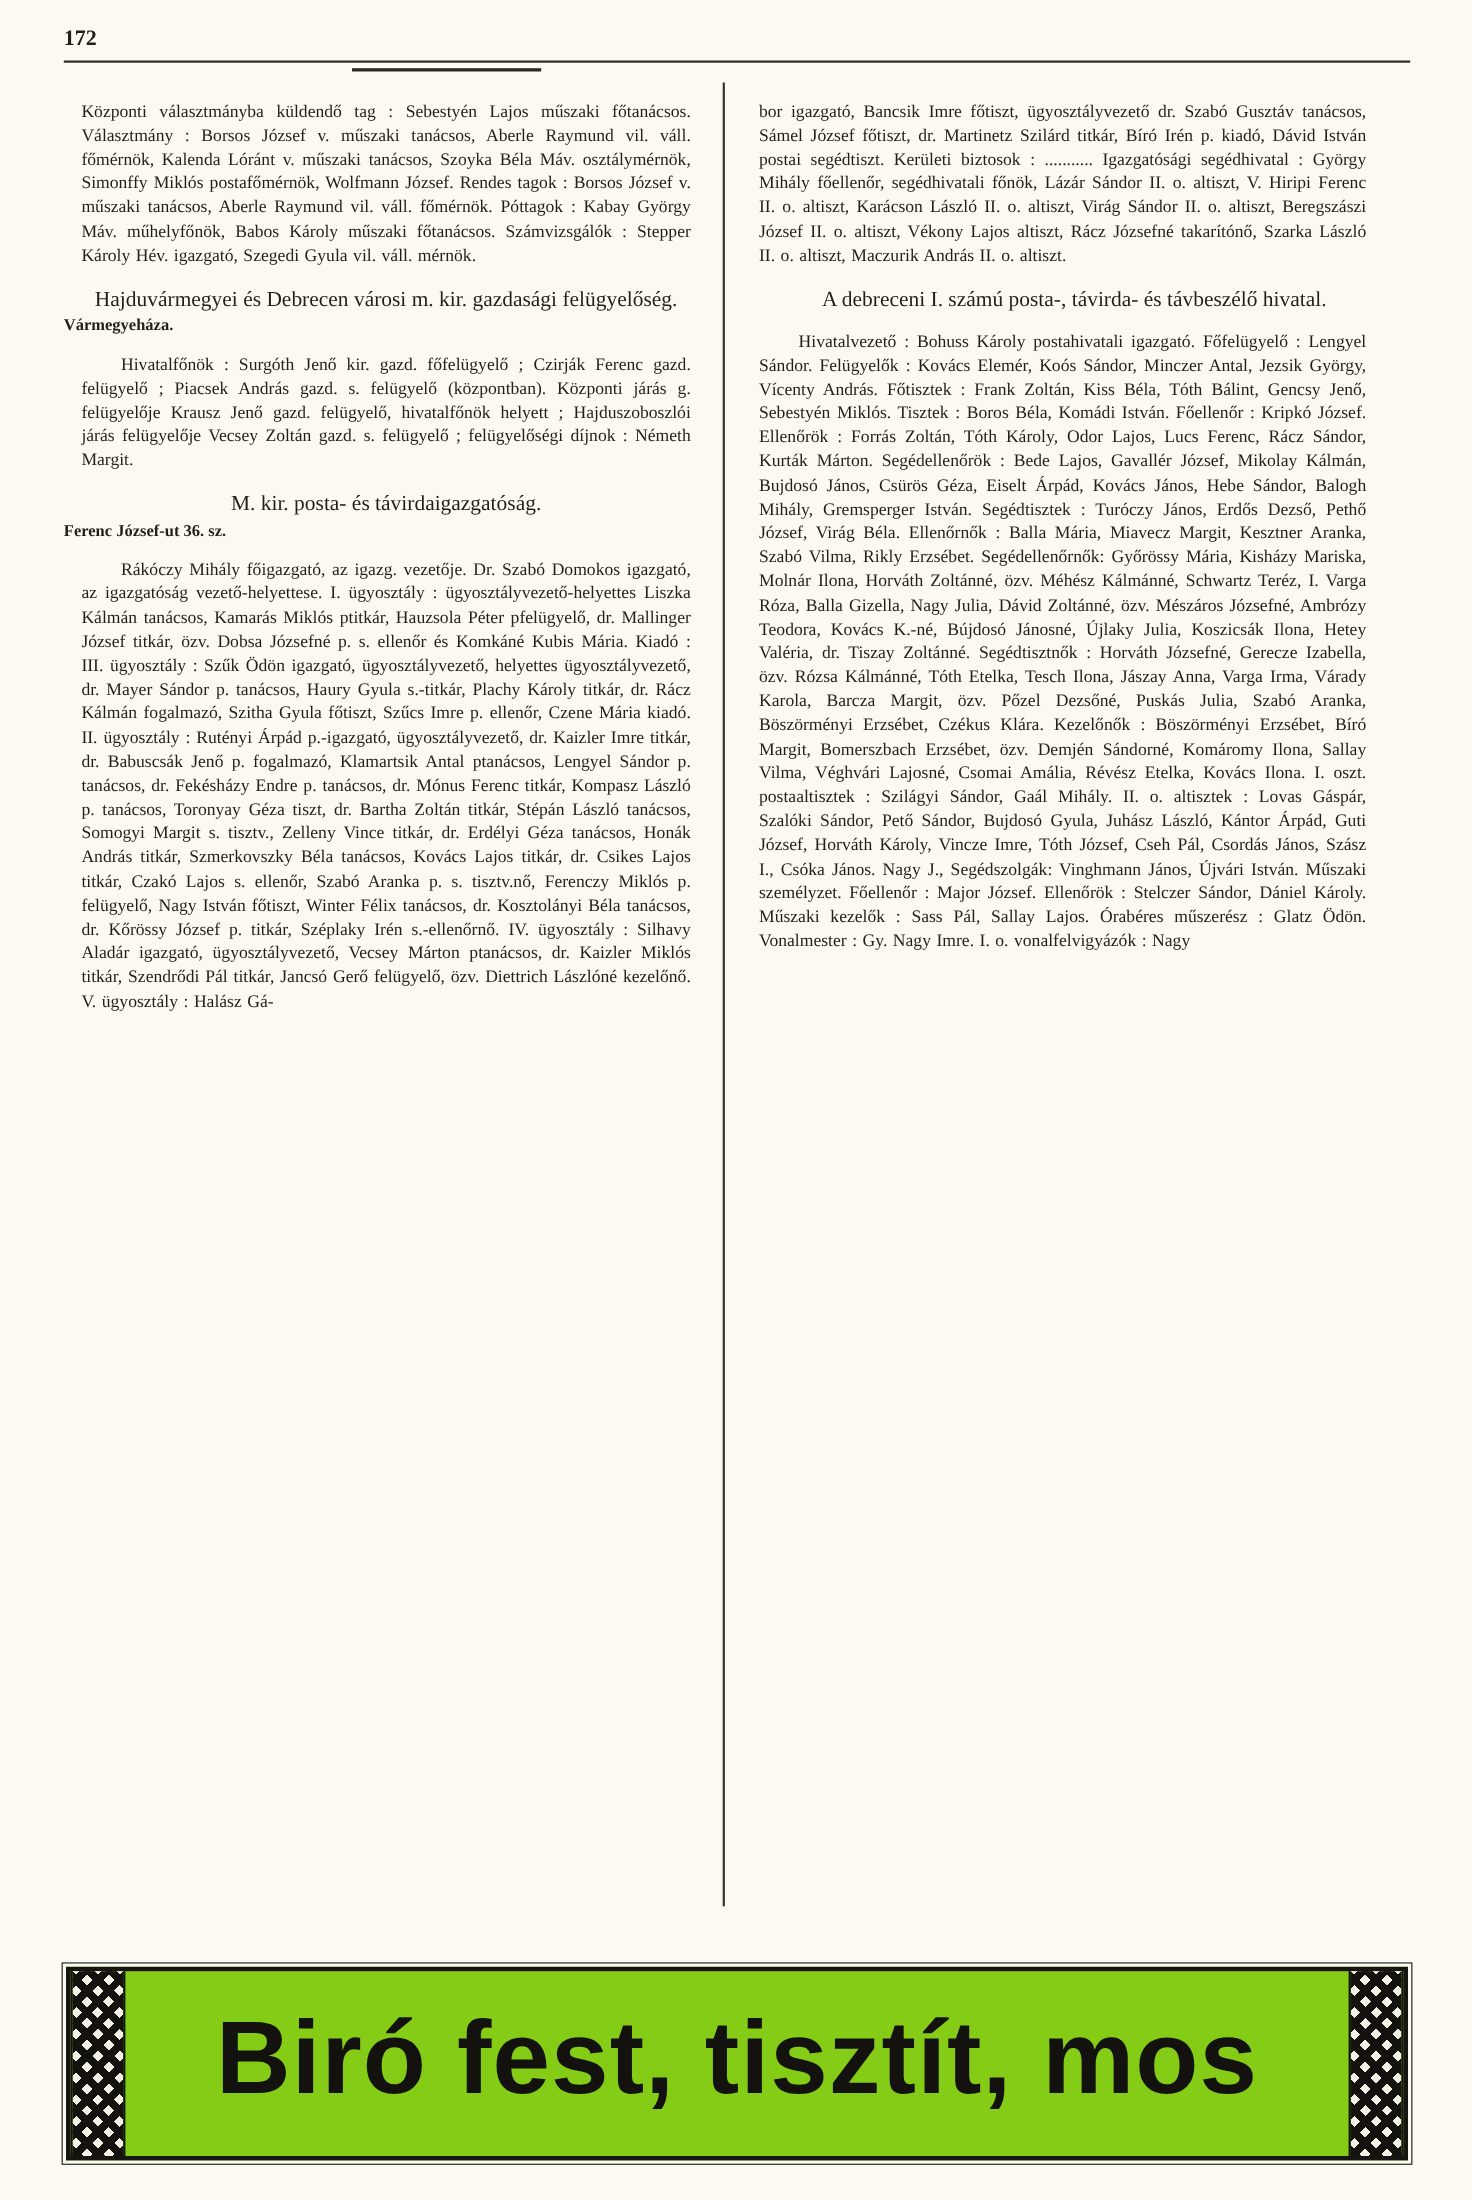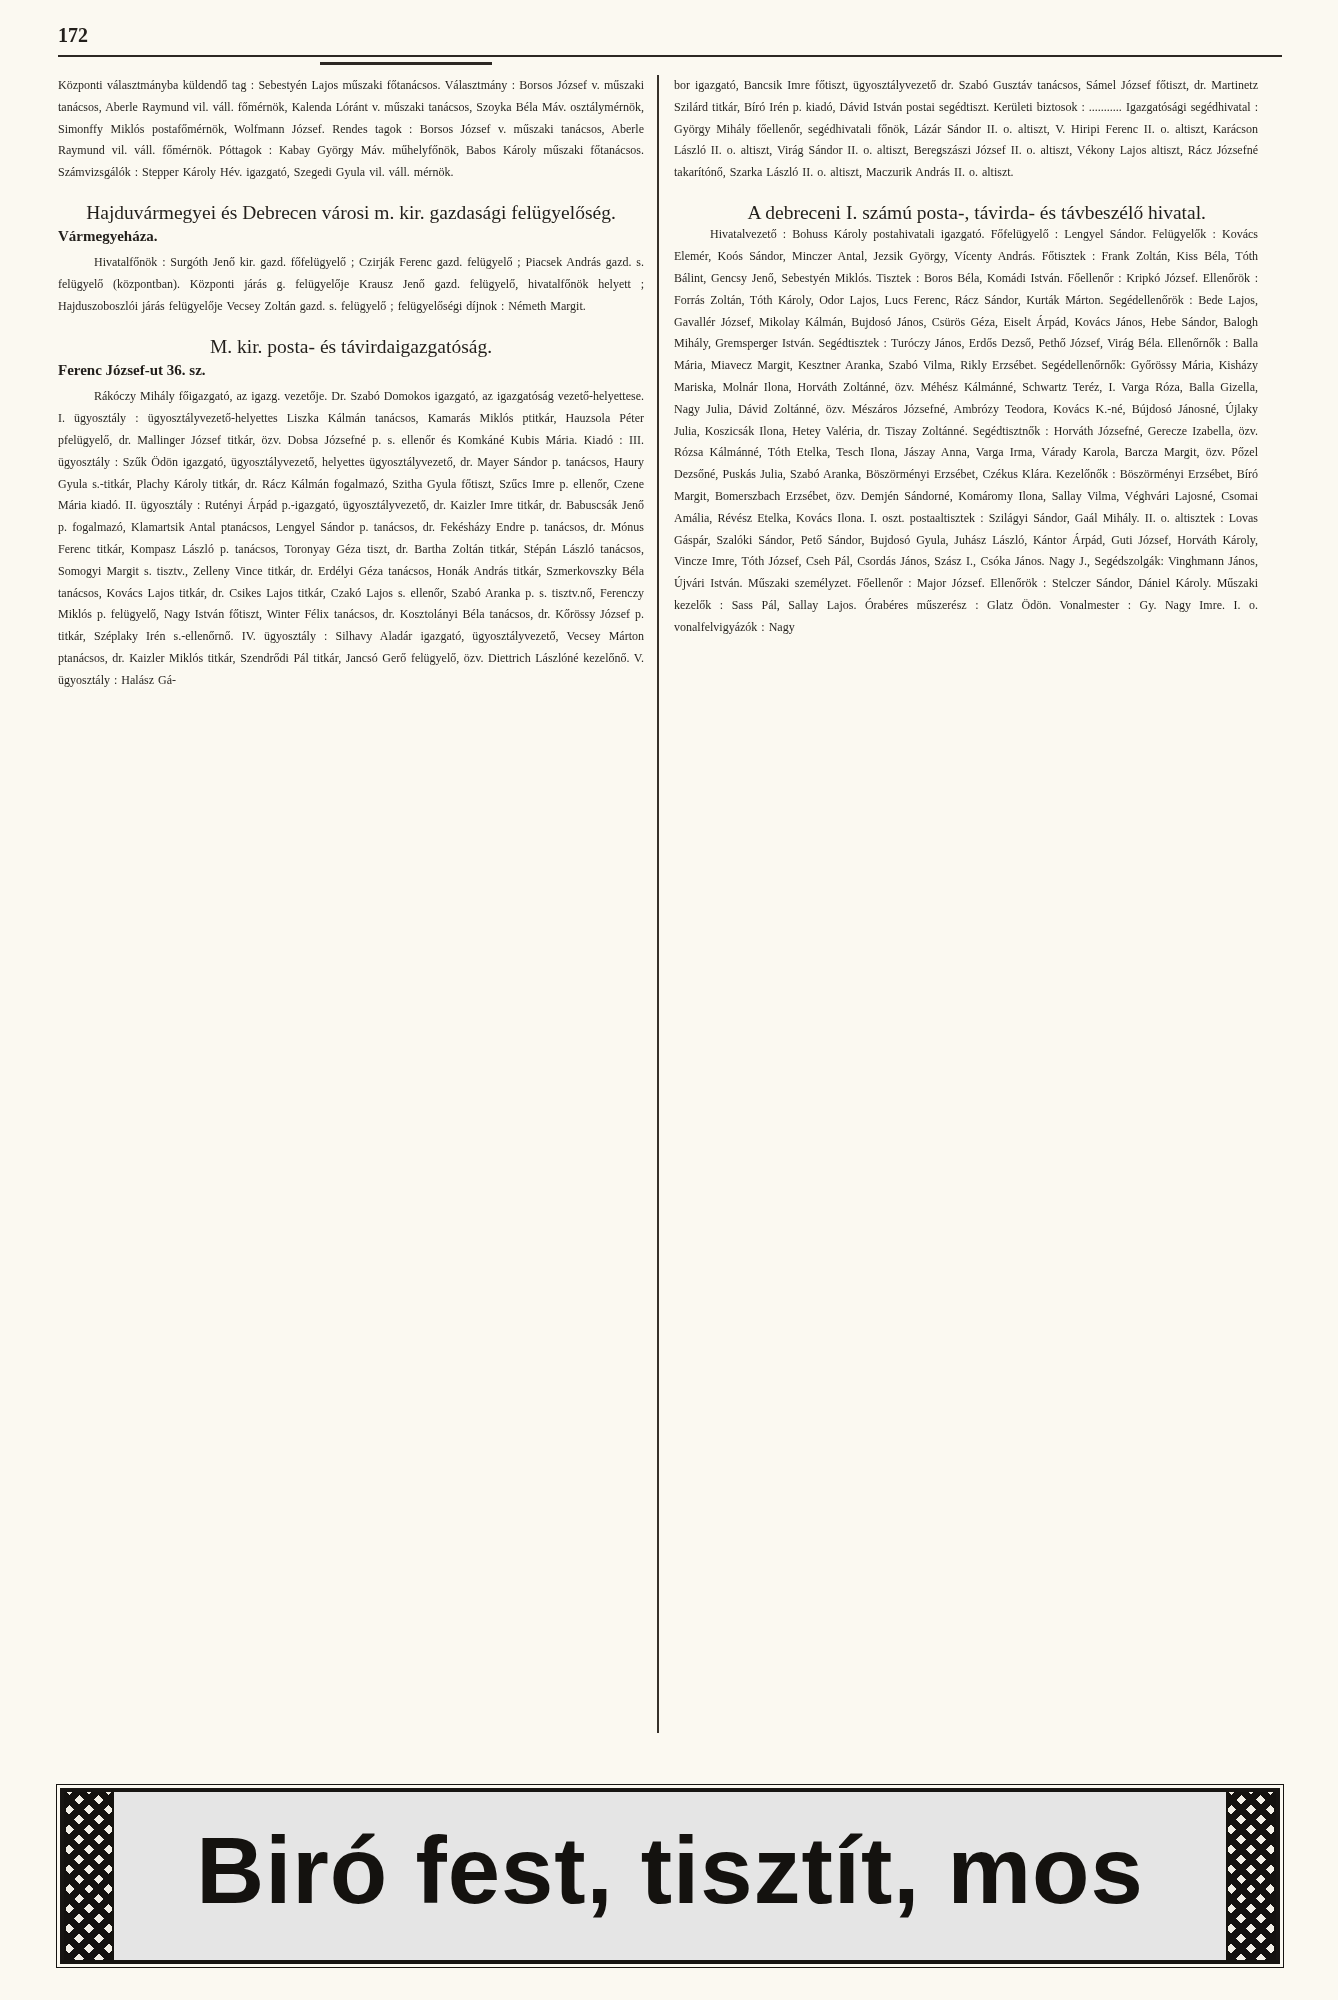--- a/index.html
+++ b/index.html
@@ -25,35 +25,35 @@
   .header-rule { margin-top: 8px; border-top: 2px solid #2c2823; height: 0; }
   .header-rule-accent { width: 172px; height: 3px; background: #2c2823; margin: 5px 0 0 262px; }
 
   .columns { display: flex; margin-top: 10px; height: 1658px; }
   .col { width: 599px; overflow: hidden; }
   .col-left  { padding-right: 13px; }
   .col-right { padding-left: 15px; }
   .divider { flex: 0 0 2px; width: 2px; background: #37322b; }
 
   .para {
-    font-size: 12px; line-height: 21.8px; text-align: justify;
-    text-indent: 36px; margin: 0; word-spacing: 1px;
+    font-size: 16px; line-height: 21.8px; text-align: justify;
+    text-indent: 36px; margin: 16px; word-spacing: 1px;
   }
   .para.flush { text-indent: 0; }
   .sec-heading {
     text-align: center; font-weight: 400; font-size: 19.5px;
     line-height: 23.5px; margin: 17px 12px 0;
   }
   .sec-heading.narrow { margin-left: 52px; margin-right: 52px; text-align: right; }
   .sec-subheading { text-align: left; font-weight: 700; font-size: 15px; margin: 4px 0 7px; }
 
   .ad-banner {
     position: absolute; left: 60px; top: 1788px; width: 1220px; height: 176px;
     border: 4px solid #171512; outline: 1px solid #171512; outline-offset: 3px;
-    background: #e5e5e5; display: flex; align-items: stretch;
+    background: #84cc16; display: flex; align-items: stretch;
   }
   .ornament {
     flex: 0 0 50px;
     border-left: 2px solid #14120f; border-right: 2px solid #14120f;
     background:
       repeating-linear-gradient(-45deg, #14120f 0 7px, rgba(243,240,230,0) 7px 14px),
       repeating-linear-gradient(45deg, #14120f 0 7px, #f3f0e6 7px 14px);
   }
   .ad-text {
     flex: 1; display: flex; align-items: center; justify-content: center;

